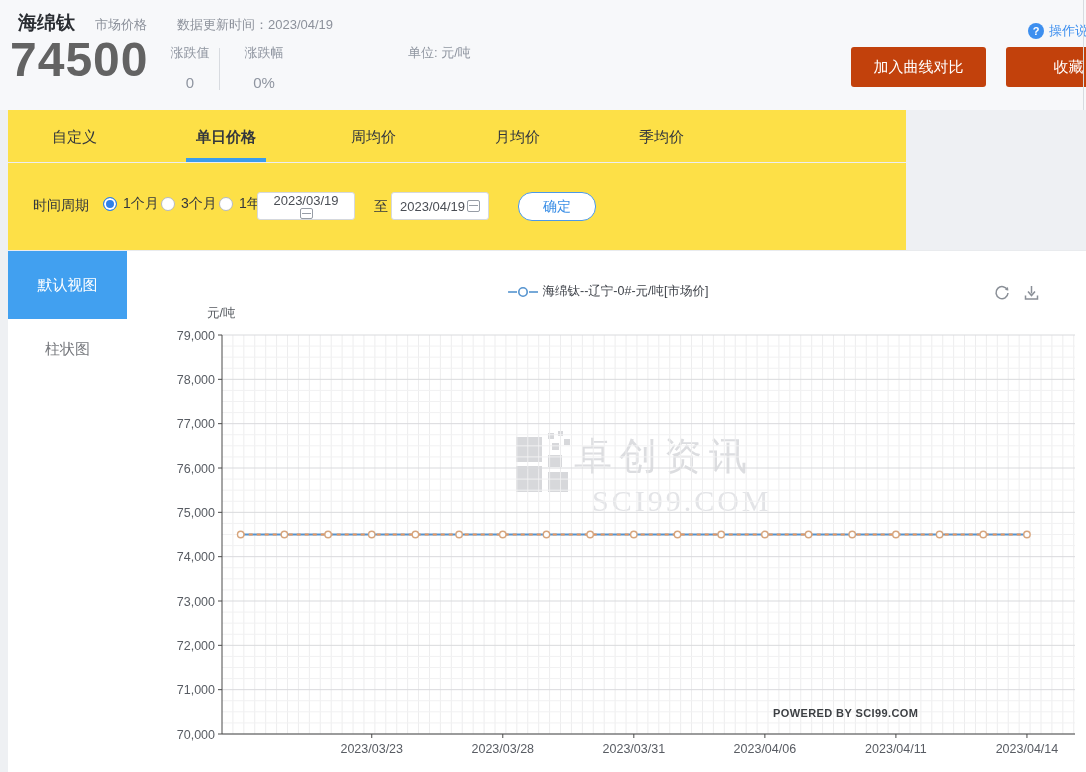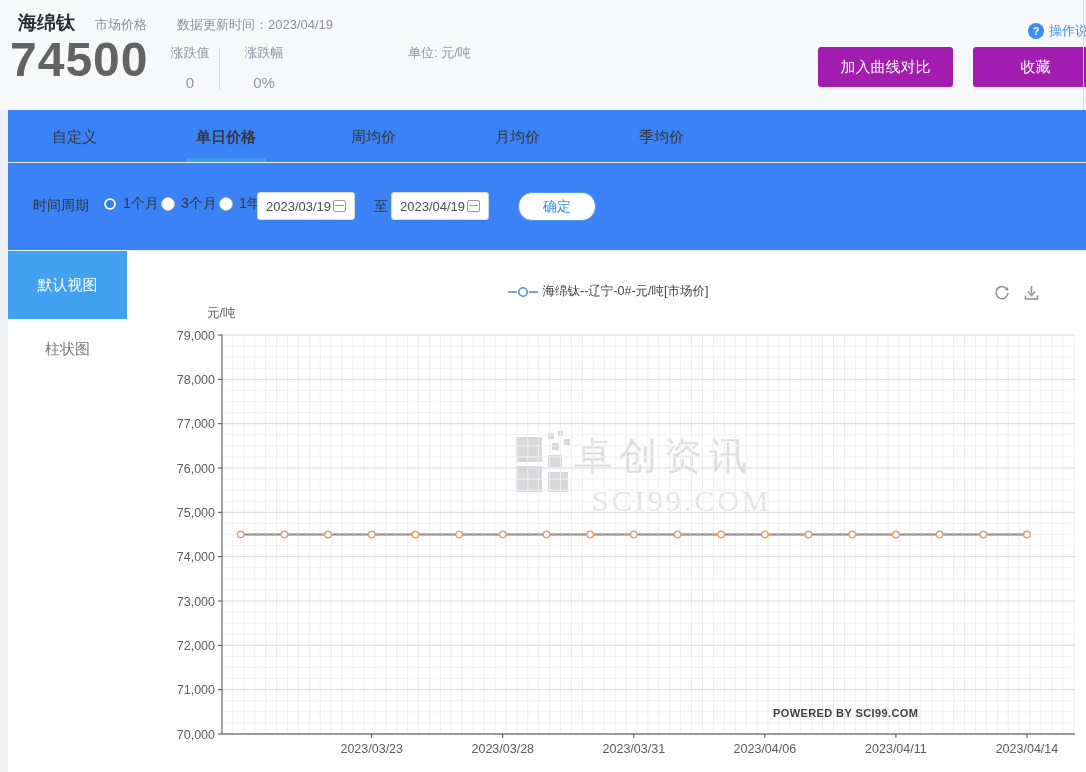--- a/index.html
+++ b/index.html
@@ -14,27 +14,27 @@
   .update { font-size:13px; color:#8c919b; margin-left:30px; }
   .bigprice { position:absolute; left:10px; top:32px; font-size:48px; font-weight:bold; color:#636363; letter-spacing:1px; }
   .chg-col { position:absolute; top:44px; text-align:center; font-size:13px; color:#8f95a0; }
   .chg-col .val { margin-top:12px; font-size:15px; }
   .vdivider { position:absolute; left:219px; top:48px; height:42px; border-left:1px solid #d8dbe0; }
   .spec-col { position:absolute; left:308px; top:44px; font-size:13px; color:#8f95a0; }
   .spec-col div + div { margin-top:11px; }
   .unit-lab { position:absolute; left:408px; top:44px; font-size:13px; color:#8f95a0; }
   .help { position:absolute; left:1028px; top:22px; display:flex; align-items:center; color:#3d8fef; font-size:13px; cursor:pointer; white-space:nowrap; }
   .qicon { width:16px; height:16px; border-radius:50%; background:#3d8fef; color:#fff; font-size:11px; font-weight:bold; display:inline-flex; align-items:center; justify-content:center; margin-right:5px; }
-  .btn-dark { position:absolute; top:47px; height:40px; background:#a21caf; color:#fff; font-size:15px; border:none; border-radius:3px; cursor:pointer; font-family:inherit; }
+  .btn-dark { position:absolute; top:47px; height:40px; background:#c2410c; color:#fff; font-size:15px; border:none; border-radius:3px; cursor:pointer; font-family:inherit;margin-left:33px; }
   .btn-add { left:818px; width:135px; }
   .btn-fav { left:973px; width:125px; }
   .edge-line { position:absolute; left:1083px; top:0; width:1px; height:110px; background:#d8dbe0; }
 
   
-  .tabcard { position:absolute; left:8px; top:110px; width:1078px; height:140px; background:#3b82f6; }
+  .tabcard { position:absolute; left:8px; top:110px; width:898px; height:140px; background:#fde047; }
   .tabrow { position:absolute; left:0; top:0; width:100%; height:53px; border-bottom:1px solid #eceef1; }
   .tab { position:absolute; top:18px; font-size:15px; color:#33373d; cursor:pointer; }
   .tab.active::after { content:""; position:absolute; left:50%; transform:translateX(-50%); bottom:-15px; width:80px; height:4px; background:#3b9cec; }
 
   
   .flabel { position:absolute; left:25px; top:87px; font-size:14px; color:#33373d; }
   .radio-item { position:absolute; top:85px; display:flex; align-items:center; font-size:14px; color:#33373d; cursor:pointer; }
   .radio { width:14px; height:14px; border:1px solid #b6bac1; border-radius:50%; background:#fff; margin-right:6px; flex:0 0 auto; }
   .radio.checked { border-color:#2e80e8; background:#2e80e8; box-shadow:inset 0 0 0 2px #fff; }
   .datebox { position:absolute; top:82px; width:98px; height:28px; border:1px solid #d5d8dd; border-radius:3px; background:#fff; display:flex; align-items:center; justify-content:space-between; padding:0 8px; font-size:13px; color:#4a4e55; cursor:pointer; }
@@ -110,21 +110,21 @@
   </div>
   <div class="radio-item" style="left:153px;align-items:center;">
     <span class="radio"></span>
     <span>3个月</span>
   </div>
   <div class="radio-item" style="left:211px;">
     <span class="radio"></span>
     <span>1年</span>
   </div>
 
-  <div class="datebox" style="left:249px;">
+  <div class="datebox" style="left:249px;flex-direction:column;">
     <span>2023/03/19</span>
     <span class="cal-icon"></span>
   </div>
   <div class="to-lab">至</div>
   <div class="datebox" style="left:383px;">
     <span>2023/04/19</span>
     <span class="cal-icon"></span>
   </div>
   <button class="btn-confirm">确定</button>
 </div>

